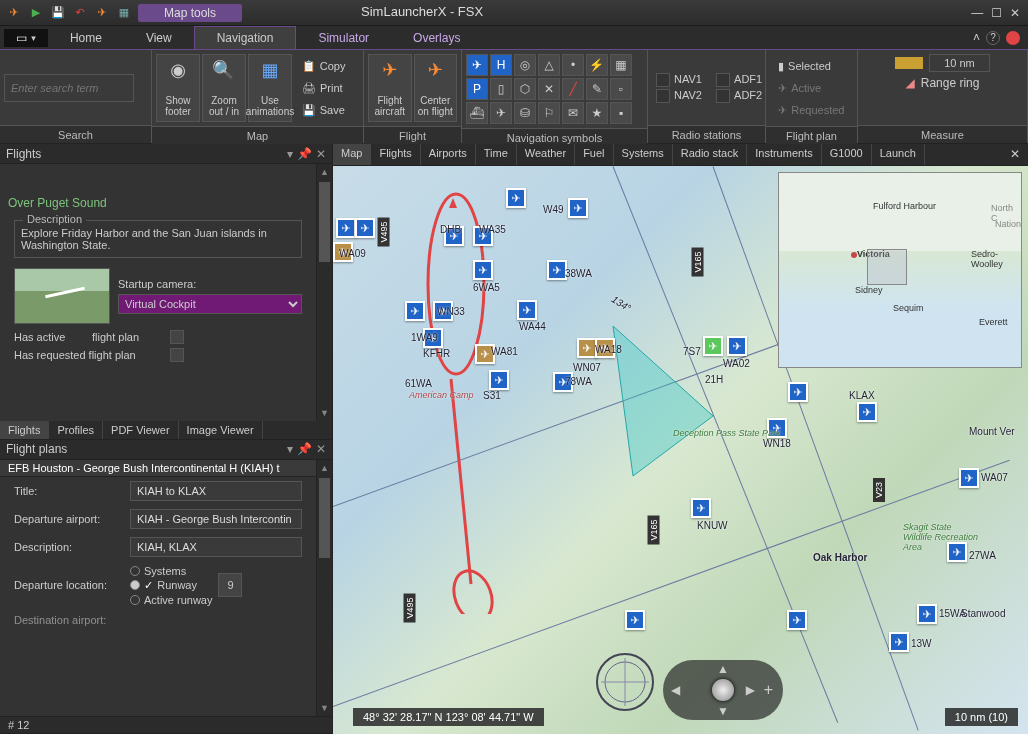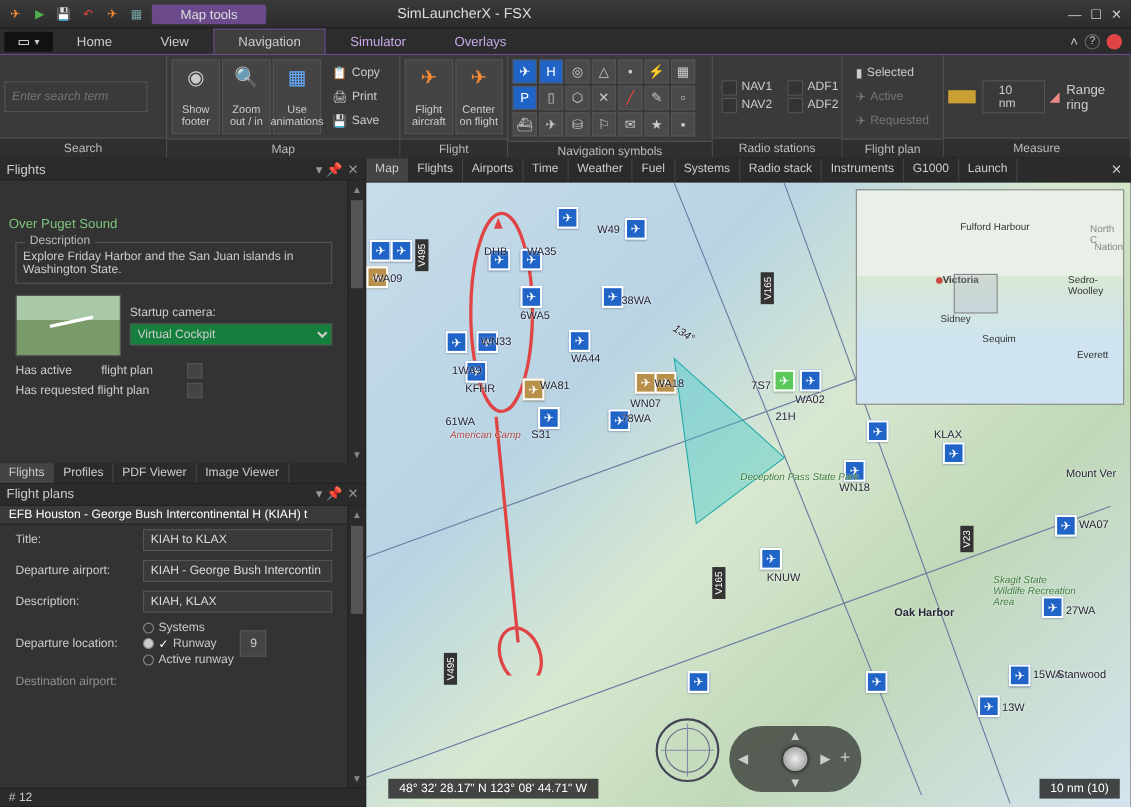--- a/index.html
+++ b/index.html
@@ -38,21 +38,21 @@
 .sidebar { width: 333px; background: #333; display: flex; flex-direction: column; border-right: 1px solid #222; }
 .panelhdr { height: 20px; background: #2b2b2b; display: flex; align-items: center; padding: 0 6px; font-size: 12px; border-bottom: 1px solid #222; justify-content: space-between; }
 .panelhdr .tools { display: flex; gap: 4px; color: #999; }
 .flightname { color: #7cc47c; padding: 4px 8px; font-size: 12px; margin-top: 28px; }
 .descbox { margin: 6px 14px; border: 1px solid #555; padding: 6px; font-size: 11px; position: relative; }
 .descbox .lgd { position: absolute; top: -8px; left: 8px; background: #333; padding: 0 4px; color: #bbb; }
 .camrow { display: flex; gap: 8px; padding: 4px 14px; align-items: center; }
 .camrow .thumb { width: 96px; height: 56px; background: linear-gradient(to bottom, #a8c8a8 40%, #7a9a6a 40%); border: 1px solid #555; position: relative; }
 .camrow .thumb::after { content: ""; position: absolute; left: 30px; top: 22px; width: 40px; height: 3px; background: #fff; transform: rotate(-12deg); }
 .camrow .sel { flex: 1; }
-.camrow select { width: 100%; background: #15803d; color: #ccc; border: 1px solid #555; padding: 2px; font-size: 11px; }
+.camrow select { width: 100%; background: #701a75; color: #ccc; border: 1px solid #555; padding: 2px; font-size: 11px; }
 .checkrow { display: flex; padding: 2px 14px; font-size: 11px; gap: 8px; align-items: center; }
 .checkrow .lbl1 { width: 70px; }
 .checkrow .lbl2 { width: 70px; }
 .chk { width: 14px; height: 14px; background: #444; border: 1px solid #555; }
 .statusrow { background: #2b2b2b; padding: 2px 8px; font-size: 11px; border-top: 1px solid #222; border-bottom: 1px solid #222; }
 .subtabs { display: flex; background: #2b2b2b; border-bottom: 1px solid #222; }
 .subtabs .tab { padding: 3px 8px; font-size: 11px; border-right: 1px solid #444; cursor: pointer; }
 .subtabs .tab.active { background: #444; }
 .fplist { background: #3a3a3a; padding: 2px 8px; font-size: 11px; border-bottom: 1px solid #222; color: #fff; }
 .formrow { display: flex; padding: 4px 14px; align-items: center; font-size: 11px; gap: 6px; }
@@ -234,21 +234,21 @@
           </div>
         <div class="smallbtn" style="color:#777">
             <span>✈</span>
             <span>Requested</span>
           </div>
       </div>
     </div>
     <div class="label">Flight plan</div>
   </div>
   <div class="ribbongroup" style="flex:1">
-    <div class="body" style="flex-direction:row;gap:4px">
+    <div class="body" style="flex-direction:column;gap:4px">
       <div style="display:flex;gap:6px;align-items:center">
         <span style="background:#caa033;width:28px;height:12px;display:inline-block"></span>
         <span class="rangering">10 nm</span>
       </div>
       <div style="display:flex;gap:6px;align-items:center">
         <span style="color:#e88">◢</span>
         <span>Range ring</span>
       </div>
     </div>
     <div class="label">Measure</div>

